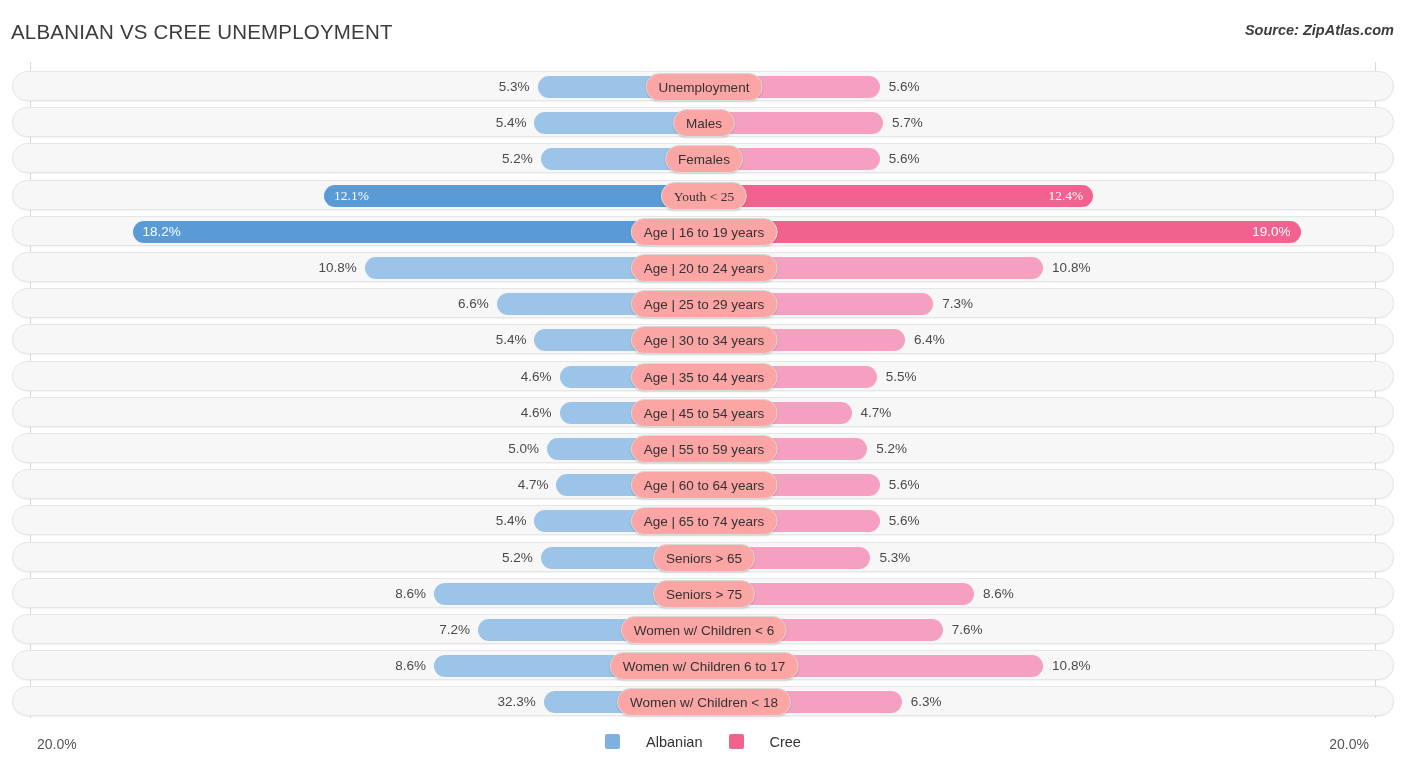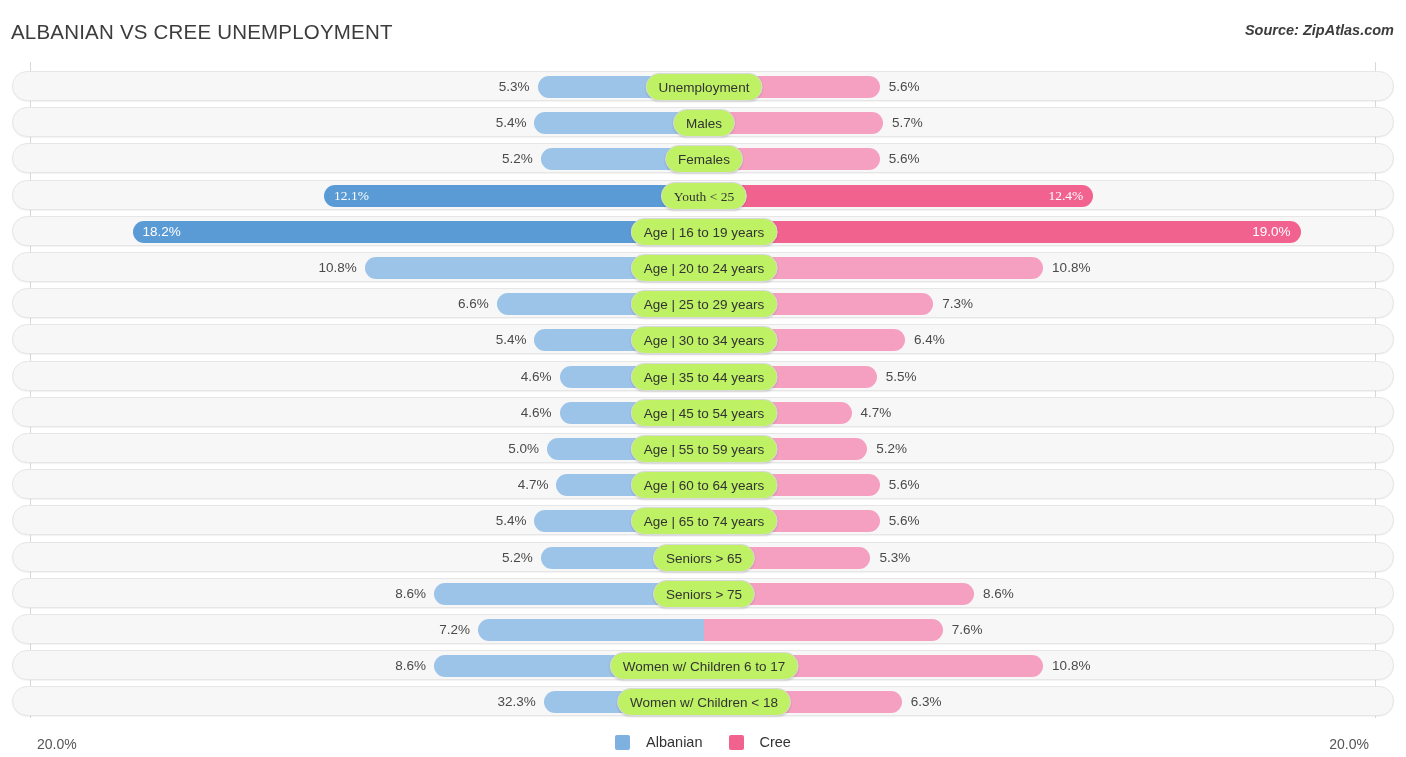--- a/index.html
+++ b/index.html
@@ -68,21 +68,21 @@
     line-height: 30px;
     font-size: 13.5px; color: #4a4a4a;
     white-space: nowrap;
   }
   .val-out-left  { text-align: right; }
   .val-out-right { text-align: left; }
   .val-in { color: #ffffff; }
 
   .cat-pill {
     position: absolute; top: 1px; height: 28px; line-height: 27px;
-    background: #bef264;
+    background: #fca5a5;
     border: 1px solid #d9d9d9;
     border-radius: 14px;
     font-size: 13.5px; color: #333333;
     text-align: center; white-space: nowrap;
     padding: 0 12px;
     box-shadow: 0 1px 2px rgba(0,0,0,0.14);
     transform: translateX(-50%);
     left: 691px;
   }
 
@@ -91,21 +91,21 @@
   .axis-max {
     position: absolute; top: 18px;
     font-size: 14px; color: #555555; white-space: nowrap;
   }
   #axis-max-left  { left: 37px; }
   #axis-max-right { right: 37px; }
   #legend {
     position: absolute; left: 0; top: 16px; width: 1406px;
     display: flex; justify-content: center; align-items: center; gap: 26px;
   }
-  .legend-item { display: flex; align-items: center; gap: 16px; }
+  .legend-item { display: flex; align-items: flex-start; gap: 26px; }
   .legend-swatch { width: 15px; height: 15px; border-radius: 2px; }
   .legend-label { font-size: 14.5px; color: #333333; white-space: nowrap; }
 </style>
 </head>
 <body>
 
 <div id="page">
 
   <div id="header">
     <div id="chart-title">ALBANIAN VS CREE UNEMPLOYMENT</div>
@@ -250,20 +250,21 @@
             <div class="val val-out-right" style="left: 970.04px; width: 102px;">8.6%</div>
             <div class="cat-pill">Seniors &gt; 75</div>
           </div>
         </div>
         <div class="row" style="top: 552px;">
           <div class="row-inner">
             <div class="bar bar-left" style="left: 464.92px; width: 226.08px; background: rgb(156, 195, 232);"></div>
             <div class="bar bar-right" style="left: 691px; width: 238.64px; background: rgb(245, 160, 192);"></div>
             <div class="val val-out-left" style="left: 354.92px; width: 102px;">7.2%</div>
             <div class="val val-out-right" style="left: 938.64px; width: 102px;">7.6%</div>
+            <div class="cat-pill">Women w/ Children &lt; 6</div>
           </div>
         </div>
         <div class="row" style="top: 588.2px;">
           <div class="row-inner">
             <div class="bar bar-left" style="left: 420.96px; width: 270.04px; background: rgb(156, 195, 232);"></div>
             <div class="bar bar-right" style="left: 691px; width: 339.12px; background: rgb(245, 160, 192);"></div>
             <div class="val val-out-left" style="left: 310.96px; width: 102px;">8.6%</div>
             <div class="val val-out-right" style="left: 1039.12px; width: 102px;">10.8%</div>
             <div class="cat-pill">Women w/ Children 6 to 17</div>
           </div>

